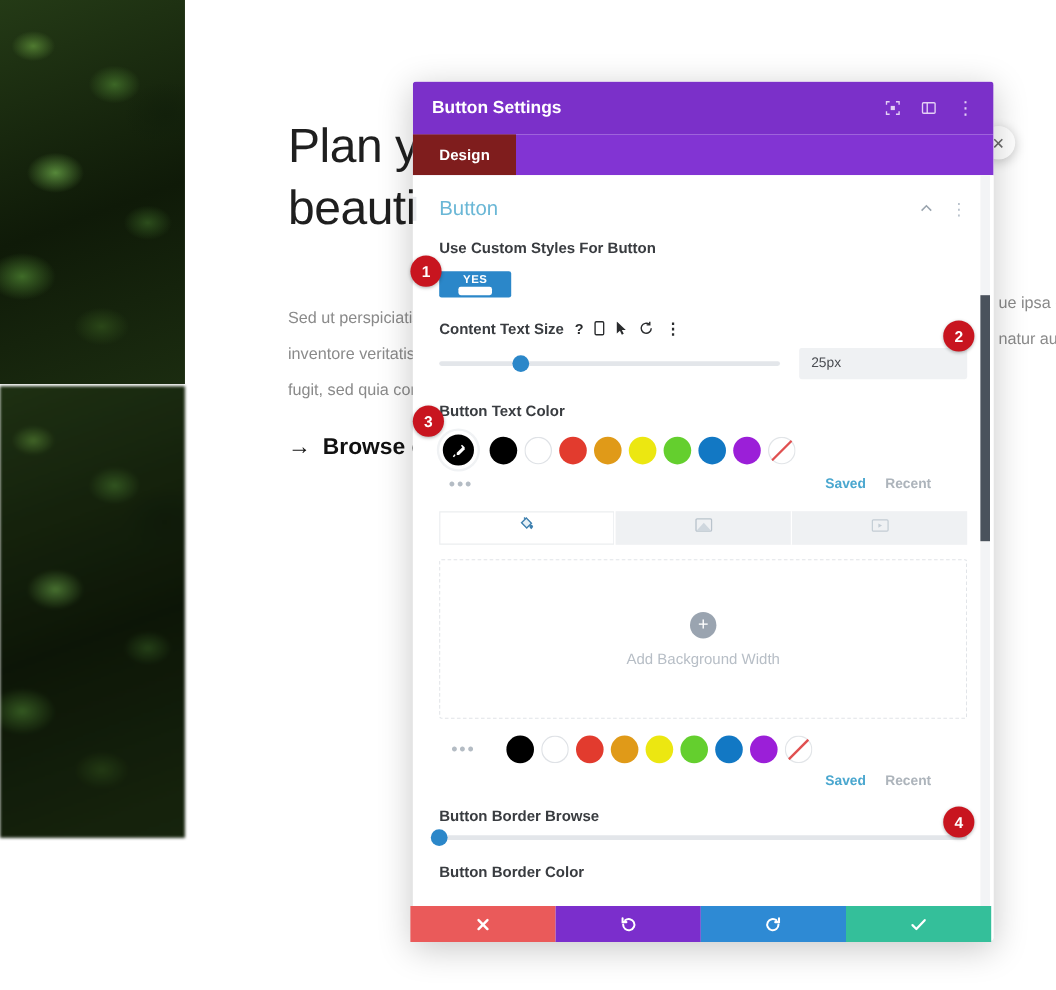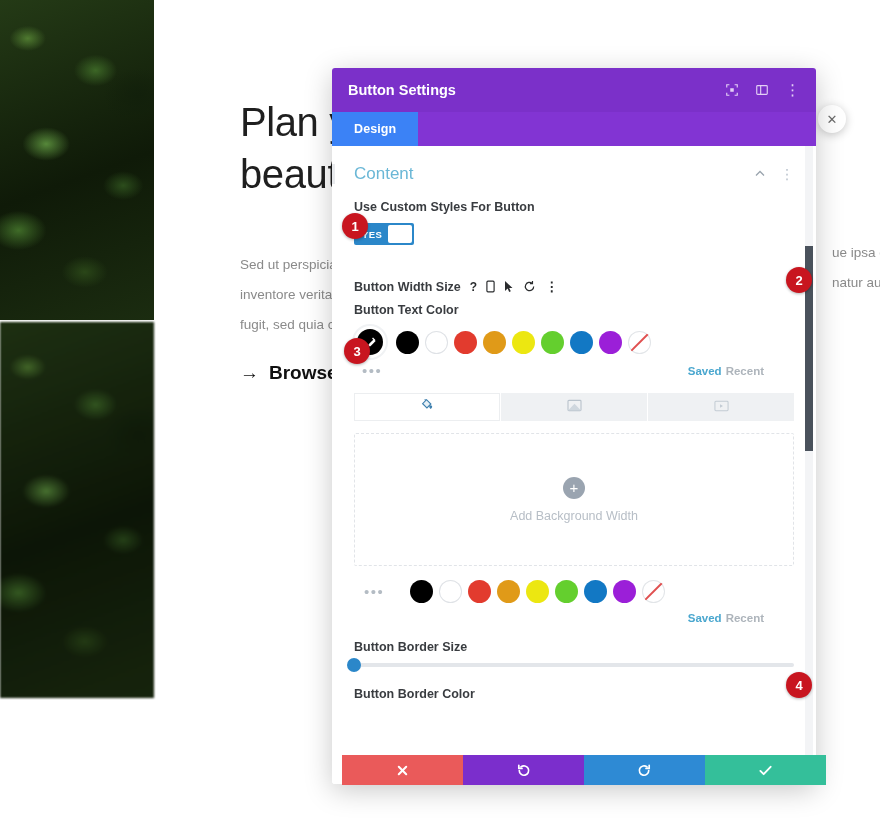--- a/index.html
+++ b/index.html
@@ -47,41 +47,41 @@
 
   .float-close {
     position:absolute; left:818px; top:105px; width:28px; height:28px;
     border-radius:50%; background:#fff; box-shadow:0 2px 10px rgba(0,0,0,.22);
     display:flex; align-items:center; justify-content:center;
     color:#6b6b6b; font-size:13px; z-index:3;
   }
 
   
   .modal {
-    position:absolute; left:332px; top:68px; width:484px; height:716px;
+    position:absolute; left:344px; top:68px; width:484px; height:716px;
     background:#fff; border-radius:3px; overflow:hidden; z-index:5;
     box-shadow:0 6px 28px rgba(0,0,0,.22);
     display:flex; flex-direction:column;
   }
   .modal-header {
     height:44px; background:#7b30c9; display:flex; align-items:center;
     padding:0 16px; flex:0 0 auto;
   }
   .modal-title { color:#fff; font-size:14.5px; font-weight:700; flex:1; }
   .hdr-icons { display:flex; align-items:center; gap:16px; }
   .hdr-icon { color:#e3d0f5; display:flex; align-items:center; justify-content:center; }
 
   .modal-tabs {
     height:34px; background:#8234d3; display:flex; align-items:stretch; flex:0 0 auto;
   }
   .tab {
     display:flex; align-items:center; padding:0 22px;
     color:#f1e6fb; font-size:12.5px; font-weight:700; letter-spacing:.1px;
   }
-  .tab.active { background:#3b82f6; color:#fff;text-align:center; }
+  .tab.active { background:#7f1d1d; color:#fff;text-align:center; }
 
   .modal-body {
     flex:1 1 auto; position:relative; background:#fff; overflow:hidden;
   }
   .body-inner { padding:18px 22px 0 22px; }
 
   .scroll-track {
     position:absolute; right:3px; top:0; width:8px; height:100%;
     background:#f3f4f6;
   }
@@ -97,24 +97,24 @@
   .section-title { color:#6ab7d6; font-size:17px; font-weight:400; flex:1; }
   .sec-ctl { color:#b9c2cc; font-size:13px; margin-left:14px; display:flex; align-items:center; }
 
   .field-label {
     font-size:12.5px; font-weight:700; color:#393c40; margin-bottom:9px;
     display:flex; align-items:center; gap:9px;
   }
   .field-label .lbl-icon { color:#2a2c2e; display:flex; align-items:center; }
 
   
-  .toggle-row { margin-bottom:34px; }
+  .toggle-row { margin-bottom:18px; }
   .toggle {
     display:inline-flex; align-items:center; width:60px; height:22px;
-    background:#2b87c9; border-radius:2px; padding:2px; cursor:pointer;
+    background:#2b87c9; border-radius:2px; padding:2px; cursor:pointer;flex-direction:column;
   }
   .toggle .yes { color:#fff; font-size:9.5px; font-weight:700; padding:0 6px; letter-spacing:.4px; }
   .toggle .knob { width:28px; height:18px; background:#fff; border-radius:2px; }
 
   
   .slider-row { display:flex; align-items:center; gap:16px; margin-bottom:20px; }
   .slider { position:relative; flex:1; height:4px; background:#e3e6ea; border-radius:2px; }
   .slider .handle {
     position:absolute; top:-5px; width:14px; height:14px; border-radius:50%;
     background:#2b87c9; transform:translateX(-7px);
@@ -144,21 +144,21 @@
     background:#fff; box-shadow: inset 0 0 0 1px #e2e5e8; position:relative; overflow:hidden;
   }
   .sw.none::after {
     content:""; position:absolute; left:-3px; top:10px; width:30px; height:2px;
     background:#e05050; transform:rotate(-45deg);
   }
   .swatch-foot {
     display:flex; align-items:center; margin-top:4px; margin-bottom:14px;
   }
   .dots { color:#b4bcc4; font-size:15px; letter-spacing:1.5px; width:52px; padding-left:8px; }
-  .foot-links { margin-left:auto; display:flex; gap:4px; padding-right:30px; }
+  .foot-links { margin-left:auto; display:flex; gap:16px; padding-right:30px; }
   .lnk-saved { color:#4aa7cf; font-size:11.5px; font-weight:700; }
   .lnk-recent { color:#adb4bb; font-size:11.5px; font-weight:700; }
 
   
   .bg-tabs { display:flex; margin-bottom:12px; }
   .bg-tab {
     flex:1; height:28px; background:#eff1f3; display:flex; align-items:center;
     justify-content:center; border-right:1px solid #fff;
   }
   .bg-tab:last-child { border-right:none; }
@@ -255,58 +255,64 @@
       <div class="tab active">Design</div>
     </div>
 
     <div class="modal-body">
       <div class="scroll-track"></div>
       <div class="scroll-thumb"></div>
 
       <div class="body-inner">
 
         <div class="section-head">
-          <div class="section-title">Content</div>
+          <div class="section-title">Button</div>
           <div class="sec-ctl">
             <svg width="12" height="12" viewBox="0 0 12 12" fill="none" stroke="#9aa4ae" stroke-width="1.3">
                 <path d="M2 7.5 6 3.5 10 7.5"></path>
               </svg>
           </div>
           <div class="sec-ctl" style="font-size:14px;">⋮</div>
         </div>
 
         <div class="toggle-row">
           <div class="field-label">Use Custom Styles For Button</div>
           <div class="toggle">
             <span class="yes">YES</span>
             <span class="knob"></span>
           </div>
         </div>
 
         <div>
           <div class="field-label">
-            <span>Button Width Size</span>
+            <span>Content Text Size</span>
             <span class="lbl-icon" style="font-weight:700;font-size:12px;">?</span>
             <span class="lbl-icon">
               <svg width="9" height="13" viewBox="0 0 10 14" fill="none" stroke="#2a2c2e" stroke-width="1.3">
                   <rect x="1" y="1" width="8" height="12" rx="1.2"></rect>
                 </svg>
             </span>
             <span class="lbl-icon">
               <svg width="10" height="12" viewBox="0 0 10 12" fill="#2a2c2e">
                   <path d="M1 0 L1 10 L3.6 7.6 L5.2 11 L6.8 10.2 L5.2 7 L8.5 7 Z"></path>
                 </svg>
             </span>
             <span class="lbl-icon">
               <svg width="13" height="13" viewBox="0 0 14 14" fill="none" stroke="#2a2c2e" stroke-width="1.3">
                 <path d="M11.5 7a4.5 4.5 0 1 1-1.6-3.4"></path>
                   <path d="M10.2 1.2v2.8H7.4"></path>
               </svg>
             </span>
             <span class="lbl-icon" style="font-size:13px;">⋮</span>
+          </div>
+          <div class="slider-row">
+            <div class="slider">
+              <div class="handle" style="left:24%;"></div>
+            </div>
+            <div class="num-input">25px</div>
           </div>
         </div>
 
         <div>
           <div class="field-label">Button Text Color</div>
           <div class="swatch-row">
             <div class="sw sel-wrap">
               <div class="inner">
                 <svg width="13" height="13" viewBox="0 0 14 14" fill="none" stroke="#fff" stroke-width="1.4">
                   <path d="M9.2 2.2 11.8 4.8"></path>
@@ -383,21 +389,21 @@
           <div class="swatch-foot" style="margin-top:6px;">
             <div class="dots" style="visibility:hidden;">&nbsp;</div>
             <div class="foot-links">
               <span class="lnk-saved">Saved</span>
               <span class="lnk-recent">Recent</span>
             </div>
           </div>
         </div>
 
         <div>
-          <div class="field-label">Button Border Size</div>
+          <div class="field-label">Button Border Browse</div>
           <div class="slider-row">
             <div class="slider">
               <div class="handle" style="left:0%;"></div>
             </div>
           </div>
         </div>
 
         <div>
           <div class="field-label">Button Border Color</div>
 

